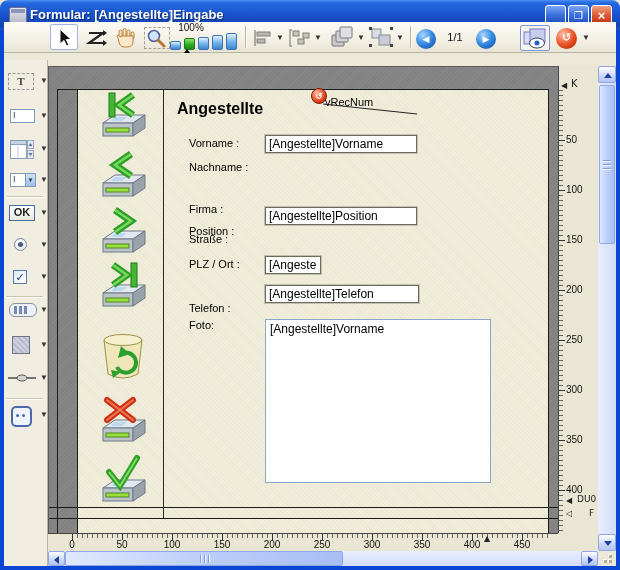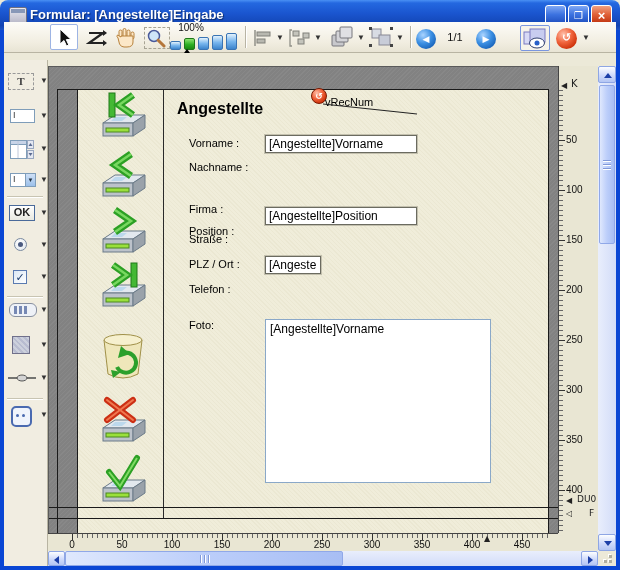--- a/index.html
+++ b/index.html
@@ -342,21 +342,22 @@
 
     <div class="field-label" style="top:70px">Vorname :</div>
     <div class="field-input" style="left:216px;top:68px;width:152px">[Angestellte]Vorname</div>
     <div class="field-label" style="top:94px">Nachname :</div>
     <div class="field-label" style="top:136px">Firma :</div>
     <div class="field-label" style="top:158px">Position :</div>
     <div class="field-input" style="left:216px;top:140px;width:152px">[Angestellte]Position</div>
     <div class="field-label" style="top:166px">Straße :</div>
     <div class="field-label" style="top:191px">PLZ / Ort :</div>
     <div class="field-input" style="left:216px;top:189px;width:56px">[Angeste</div>
-    <div class="field-label" style="top:216px">Telefon :</div>
+    <div class="field-label" style="top:235px">Telefon :</div>
+    <div class="field-input" style="left:216px;top:218px;width:154px">[Angestellte]Telefon</div>
     <div class="field-label" style="top:252px">Foto:</div>
     <div id="foto-box">[Angestellte]Vorname</div>
   </div>
 
   <div id="vruler">
     <div class="minor"></div>
     <span class="rmark" style="left:2px;top:15px;font-size:8px">◀</span>
     <span class="rmark" style="left:12px;top:12px;font-size:10px">K</span>
     <span class="rmark" style="left:7px;top:430px;font-size:8px">◀</span>
     <span class="rmark" style="left:18px;top:428px;font-size:9px">DU0</span>

